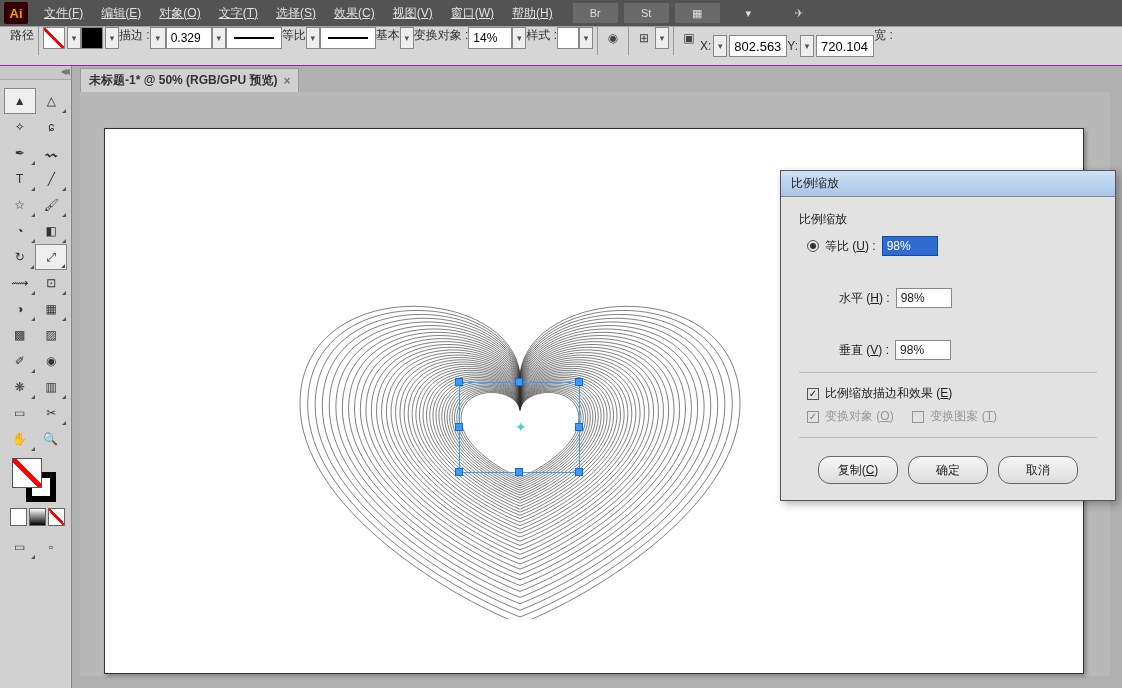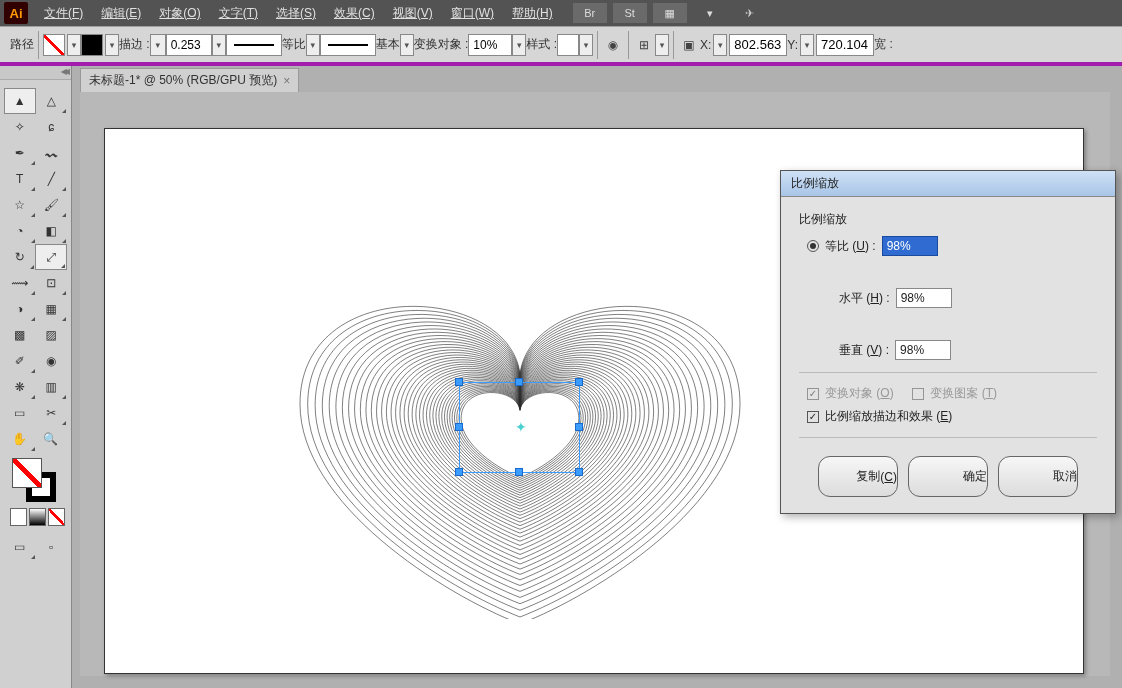--- a/index.html
+++ b/index.html
@@ -1,37 +1,37 @@
 <!DOCTYPE html>
 <html><head>
 <meta charset="utf-8">
 <style>
 * { margin:0; padding:0; box-sizing:border-box; font-family:"Microsoft YaHei","SimSun",sans-serif; font-size:12px; }
 body { background:#b0b0b0; width:1122px; height:688px; overflow:hidden; position:relative; }
 .menubar { height:26px; background:#535353; display:flex; align-items:center; padding:0 4px; gap:2px; }
 .ai-logo { width:24px; height:22px; background:#310000; color:#ff9a00; font-weight:bold; display:flex; align-items:center; justify-content:center; font-size:13px; border-radius:2px; margin-right:6px; }
 .menu-item { color:#e0e0e0; padding:16px 8px; height:24px; display:flex; align-items:center; cursor:default;text-decoration:underline; }
 .menu-icons { margin-left:10px; display:flex; gap:6px; align-items:center; }
-.menu-icons span { width:34px; height:20px; background:#6a6a6a; display:flex; align-items:center; justify-content:center; color:#ddd; font-size:11px; }
-.optbar { height:40px; background:#d6d6d6; border-top:1px solid #a0a0a0; border-bottom:4px solid #a21caf; display:flex; align-items:center; padding:0 10px; }
+.menu-icons span { width:45px; height:20px; background:#6a6a6a; display:flex; align-items:center; justify-content:center; color:#ddd; font-size:11px; }
+.optbar { height:40px; background:#d6d6d6; border-top:1px solid #a0a0a0; border-bottom:1px solid #a21caf; display:flex; padding:0 10px; }
 .optbar .lbl { color:#333; }
 .fillstroke { display:flex; gap:2px; }
 .swatch { width:22px; height:22px; border:1px solid #888; background:#fff; position:relative; }
 .swatch.nofill::after { content:""; position:absolute; left:0; top:0; right:0; bottom:0; background:linear-gradient(to top right, transparent 45%, red 45%, red 55%, transparent 55%); }
 .swatch.blk { background:#000; }
 .dd { width:14px; height:22px; border:1px solid #888; background:#eee; display:flex; align-items:center; justify-content:center; }
 .dd::after{content:"▾";font-size:9px;color:#555;}
 .nbox { height:22px; border:1px solid #888; background:#fff; padding:0 4px; display:flex; align-items:center; }
 .linebox { width:56px; height:22px; border:1px solid #888; background:#fff; display:flex; align-items:center; justify-content:center; }
 .linebox .ln{width:40px;height:2px;background:#000;}
 .sep{width:1px;height:28px;background:#999;margin:0 4px;}
 .icbtn{width:22px;height:22px;border:1px solid transparent;display:flex;align-items:center;justify-content:center;color:#444;}
 .coord{display:flex;align-items:center;gap:2px;}
 .coord .nbox{width:58px;font-size:13px;}
-.tabbar { position:absolute; left:80px; top:66px; height:26px; display:flex; align-items:flex-end; }
+.tabbar { position:absolute; left:80px; top:66px; height:26px; display:flex; align-items:flex-end;font-weight:bold; }
 .tab { height:24px; background:#d0d0d0; border:1px solid #999; border-bottom:none; padding:0 8px; display:flex; align-items:center; gap:6px; color:#333; }
 .tab .x{color:#777;}
 .toolbox { position:absolute; left:0; top:66px; width:72px; bottom:0; background:#d0d0d0; border-right:1px solid #888; padding:22px 4px 4px; }
 .toolbox .head{position:absolute;left:0;top:0;right:0;height:14px;background:#c8c8c8;border-bottom:1px solid #aaa;}
 .toolbox .head::after{content:"◀◀";position:absolute;right:4px;top:1px;font-size:8px;color:#777;letter-spacing:-3px;}
 .trow{display:flex;}
 .tool{width:32px;height:26px;display:flex;align-items:center;justify-content:center;color:#333;position:relative;}
 .tool.sel{background:#eee;border:1px solid #888;}
 .tool .tri{position:absolute;right:1px;bottom:1px;width:0;height:0;border-right:4px solid #555;border-top:4px solid transparent;}
 .fsblock{position:relative;width:46px;height:46px;margin:6px 0 0 8px;}
@@ -60,21 +60,21 @@
 .radio{width:12px;height:12px;border:1px solid #555;border-radius:50%;display:flex;align-items:center;justify-content:center;}
 .radio.on::after{content:"";width:6px;height:6px;background:#333;border-radius:50%;}
 .chk{width:12px;height:12px;border:1px solid #555;display:flex;align-items:center;justify-content:center;font-size:10px;color:#222;}
 .chk.on::after{content:"✓";}
 .chk.dis{opacity:.55;}
 .dlg-input{width:56px;height:20px;border:1px solid #888;background:#fff;padding:0 4px;display:flex;align-items:center;}
 .dlg-input.sel{background:#2f6bd0;color:#fff;border-color:#1a4a9e;}
 .keyu{text-decoration:underline;}
 .hr{height:1px;background:#bbb;margin:12px 0;}
 .dlg-btns{display:flex;gap:10px;justify-content:center;margin-top:18px;}
-.dlg-btn{width:80px;height:41px;border:1px solid #666;border-radius:12px;background:linear-gradient(#f7f7f7,#dcdcdc);display:flex;align-items:center;justify-content:flex-end;color:#222;}
+.dlg-btn{width:80px;height:28px;border:1px solid #666;border-radius:12px;background:linear-gradient(#f7f7f7,#dcdcdc);display:flex;align-items:center;justify-content:center;color:#222;}
 .disabled{color:#999;}
 </style>
 </head>
 <body>
 
 <div class="menubar">
   <div class="ai-logo">Ai</div>
   <div class="menu-item">文件(F)</div>
   <div class="menu-item">编辑(E)</div>
   <div class="menu-item">对象(O)</div>
@@ -99,34 +99,34 @@
   <div class="fillstroke">
     <div class="swatch nofill"></div>
     <div class="dd"></div>
   </div>
   <div class="fillstroke">
     <div class="swatch blk"></div>
     <div class="dd"></div>
   </div>
   <span class="lbl">描边 :</span>
   <div class="dd" style="width:16px"></div>
-  <div class="nbox" style="width:46px">0.253</div>
+  <div class="nbox" style="width:46px">0.329</div>
   <div class="dd"></div>
   <div class="linebox">
       <div class="ln"></div>
     </div>
   <span class="lbl">等比</span>
   <div class="dd"></div>
   <div class="linebox">
       <div class="ln"></div>
     </div>
   <span class="lbl">基本</span>
   <div class="dd"></div>
   <span class="lbl">变换对象 :</span>
-  <div class="nbox" style="width:44px">10%</div>
+  <div class="nbox" style="width:44px">14%</div>
   <div class="dd"></div>
   <span class="lbl">样式 :</span>
   <div class="swatch"></div>
   <div class="dd"></div>
   <div class="sep"></div>
   <div class="icbtn">◉</div>
   <div class="sep"></div>
   <div class="icbtn">⊞</div>
   <div class="dd"></div>
   <div class="sep"></div>
@@ -298,25 +298,25 @@
     </div>
     <div class="radio-row sub">
       <span><span>水平</span> (<span class="keyu">H</span>) :</span>
       <div class="dlg-input">98%</div>
     </div>
     <div class="radio-row sub">
       <span><span>垂直</span> (<span class="keyu">V</span>) :</span>
       <div class="dlg-input">98%</div>
     </div>
     <div class="hr"></div>
-    <div class="chk-row disabled"><div class="chk on dis"></div><span><span>变换对象</span> (<span class="keyu">O</span>)</span>&nbsp;&nbsp;<div class="chk dis"></div><span><span>变换图案</span> (<span class="keyu">T</span>)</span></div>
     <div class="chk-row">
         <div class="chk on"></div>
         <span><span>比例缩放描边和效果</span> (<span class="keyu">E</span>)</span>
       </div>
+    <div class="chk-row disabled"><div class="chk on dis"></div><span><span>变换对象</span> (<span class="keyu">O</span>)</span>&nbsp;&nbsp;<div class="chk dis"></div><span><span>变换图案</span> (<span class="keyu">T</span>)</span></div>
     <div class="hr"></div>
     <div class="dlg-btns">
       <div class="dlg-btn"><span>复制</span> (<span class="keyu">C</span>)</div>
       <div class="dlg-btn">确定</div>
       <div class="dlg-btn">取消</div>
     </div>
   </div>
 </div>
 
 </body></html>

